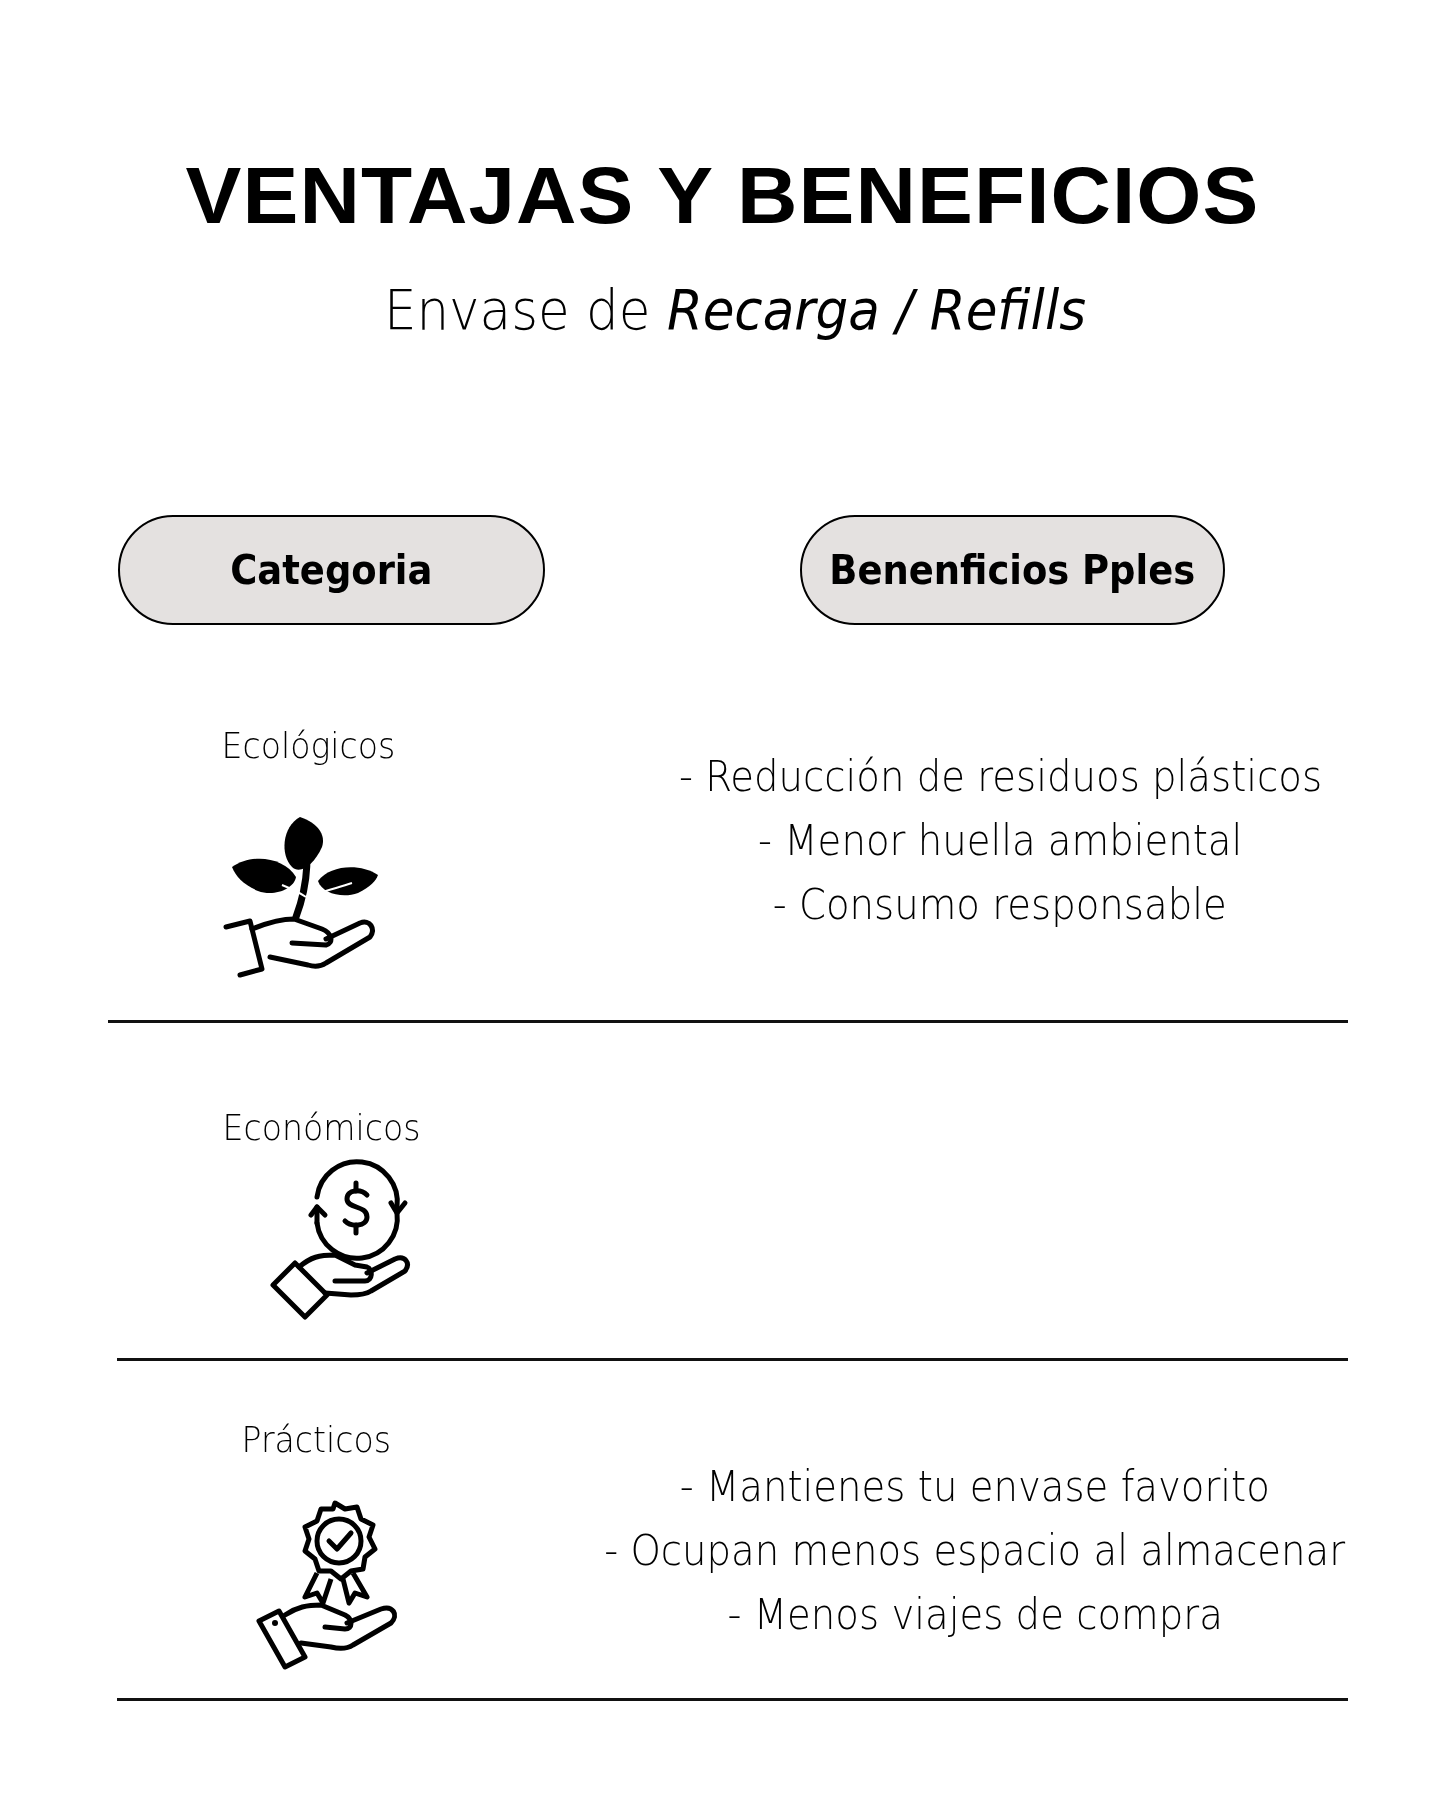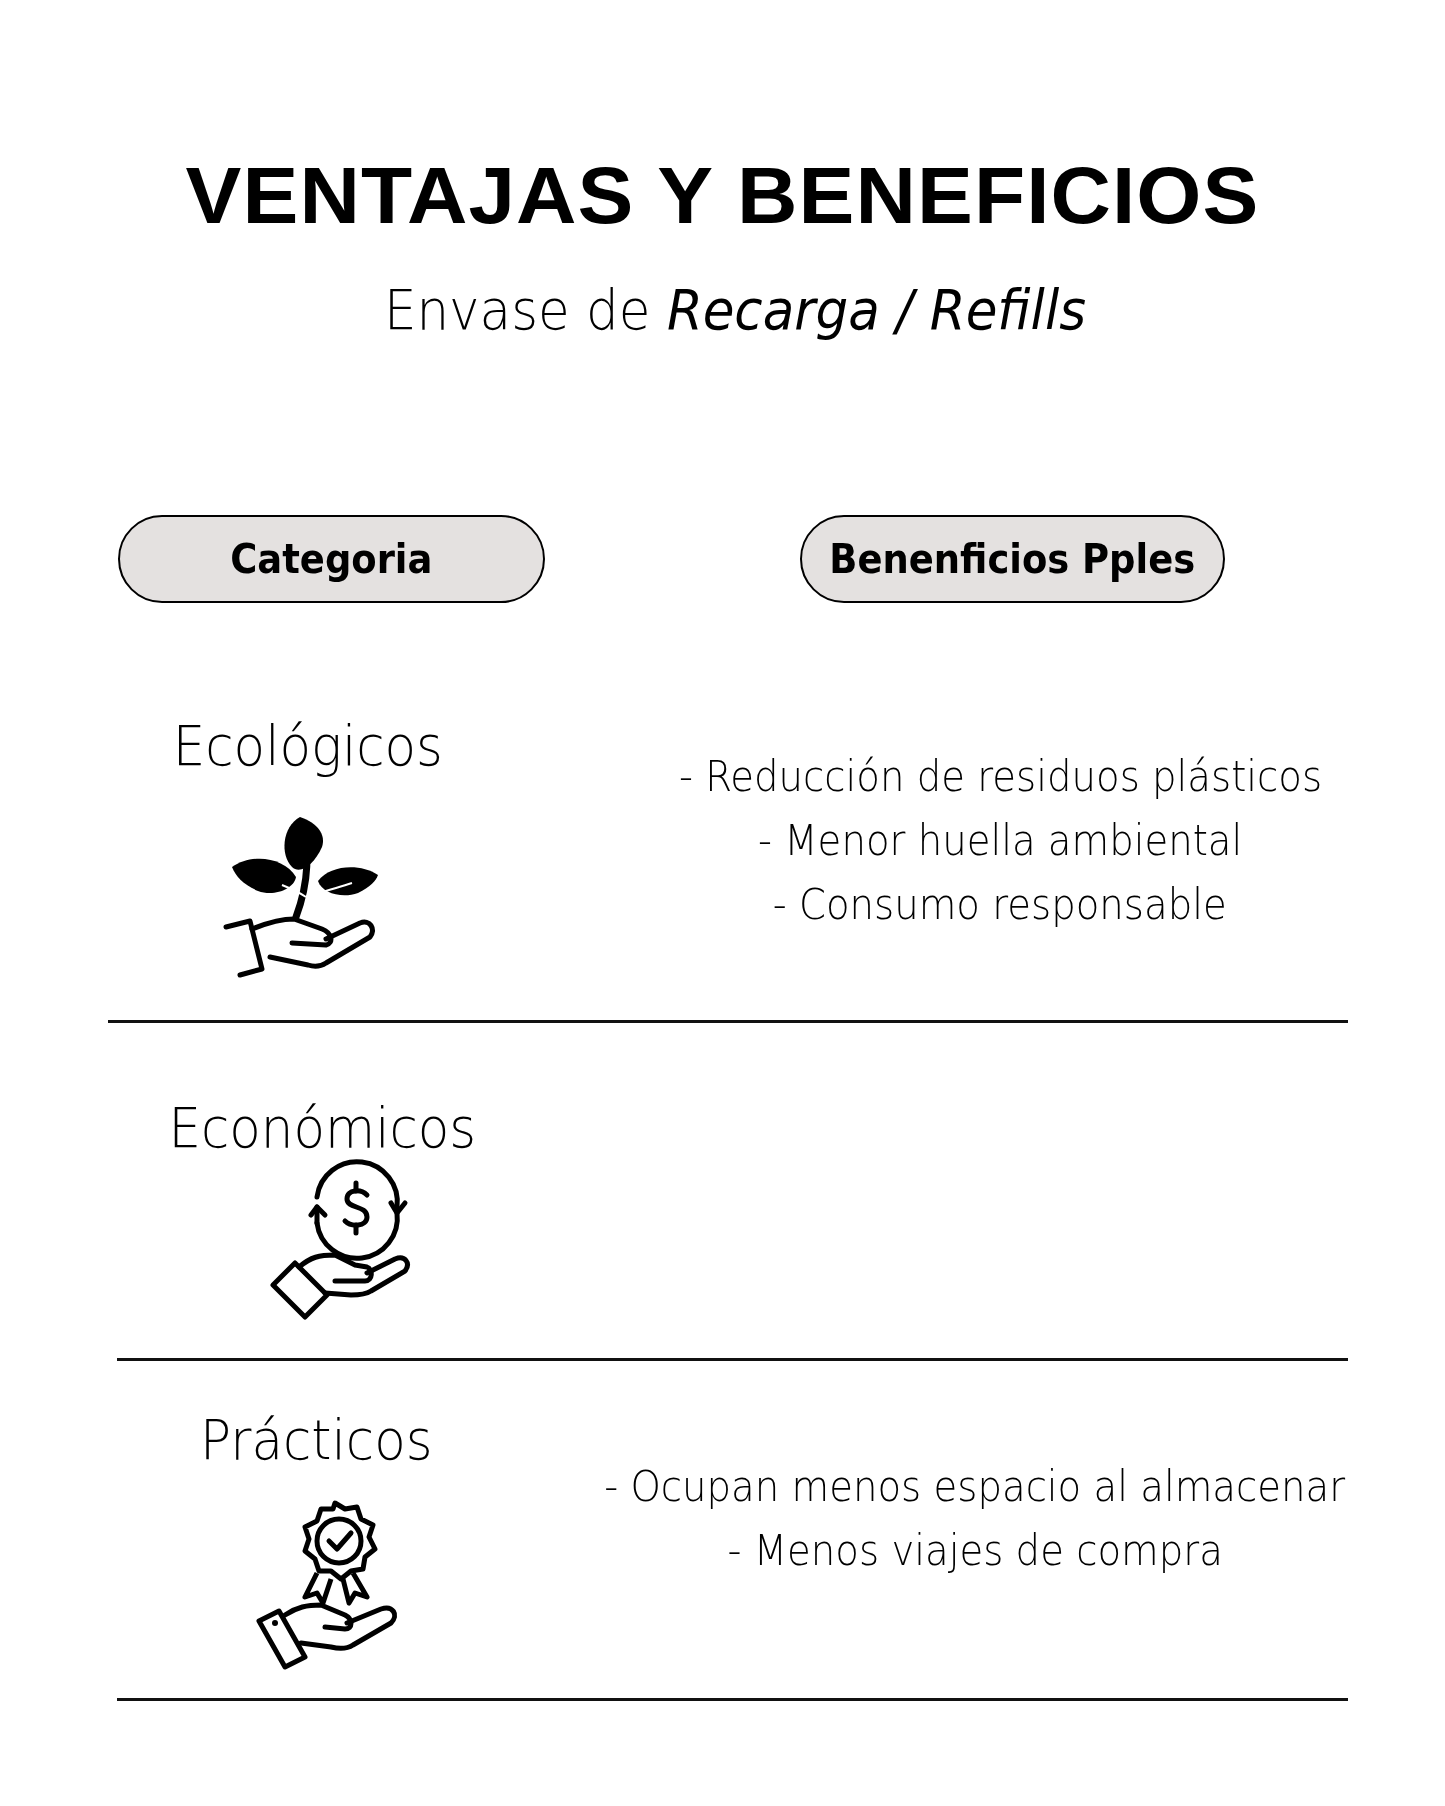--- a/index.html
+++ b/index.html
@@ -12,29 +12,29 @@
     transform: scaleX(1.06); transform-origin: 722px 0;
   }
   .subtitle {
     left: 0; width: 1470px; top: 270px; text-align: center;
     font-family: "DejaVu Sans", sans-serif; font-weight: 300;
     font-size: 56px; line-height: 80px; white-space: nowrap;
     transform: scaleX(0.92); transform-origin: 735px 0;
   }
   .subtitle em { font-style: italic; }
   .pill {
-    top: 515px; height: 88px; box-sizing: border-box;
+    top: 515px; height: 110px; box-sizing: border-box;
     border: 2px solid #000; border-radius: 55px; background: #e4e1e0;
     display: flex; align-items: center; justify-content: center;
     font-family: "DejaVu Sans", sans-serif; font-weight: 700; font-size: 41px;
     white-space: nowrap;
   }
   .pill span { display: inline-block; transform: scaleX(0.9); }
   .cat-label {
-    font-family: "DejaVu Sans", sans-serif; font-weight: 300; font-size: 56px;
+    font-family: "DejaVu Sans", sans-serif; font-weight: 300; font-size: 36px;
     line-height: 56px; white-space: nowrap; text-align: center; width: 400px;
   }
   .cat-label span { display: inline-block; transform: scaleX(0.92); }
   .benefits {
     font-family: "DejaVu Sans", sans-serif; font-weight: 300; font-size: 42px;
     line-height: 64px; text-align: center; width: 900px; white-space: nowrap;
   }
   .benefits div span { display: inline-block; transform: scaleX(0.92); }
   .divider { height: 3px; background: #111; }
   svg { position: absolute; overflow: visible; }
@@ -115,17 +115,18 @@
 
   <path d="M72 76 L60 100 L72 96 L78 106 L86 82" stroke="#000" stroke-width="5" fill="none" stroke-linejoin="round"></path>
   <path d="M108 76 L122 100 L110 96 L104 106 L98 82" stroke="#000" stroke-width="5" fill="none" stroke-linejoin="round"></path>
 
   <path d="M14 124 L34 114 L60 160 L40 170 Z" stroke="#000" stroke-width="5" fill="none" stroke-linejoin="round"></path>
   <circle cx="30" cy="126" r="3" fill="#000"></circle>
   <path d="M40 118 C52 110,62 108,76 108 L100 118 C108 122,108 132,100 132 L80 130" stroke="#000" stroke-width="5" fill="none" stroke-linecap="round" stroke-linejoin="round"></path>
   <path d="M102 126 L136 112 C148 108,154 118,146 126 L108 148 C102 152,94 152,86 150 L56 146" stroke="#000" stroke-width="5" fill="none" stroke-linecap="round" stroke-linejoin="round"></path>
 </svg>
 <div class="abs benefits" style="left:525px; top:1455px;">
+  <div><span>- Mantienes tu envase favorito</span></div>
   <div><span>- Ocupan menos espacio al almacenar</span></div>
   <div><span>- Menos viajes de compra</span></div>
 </div>
 
 <div class="abs divider" style="left:117px; top:1698px; width:1231px;"></div>
 
 </body></html>

